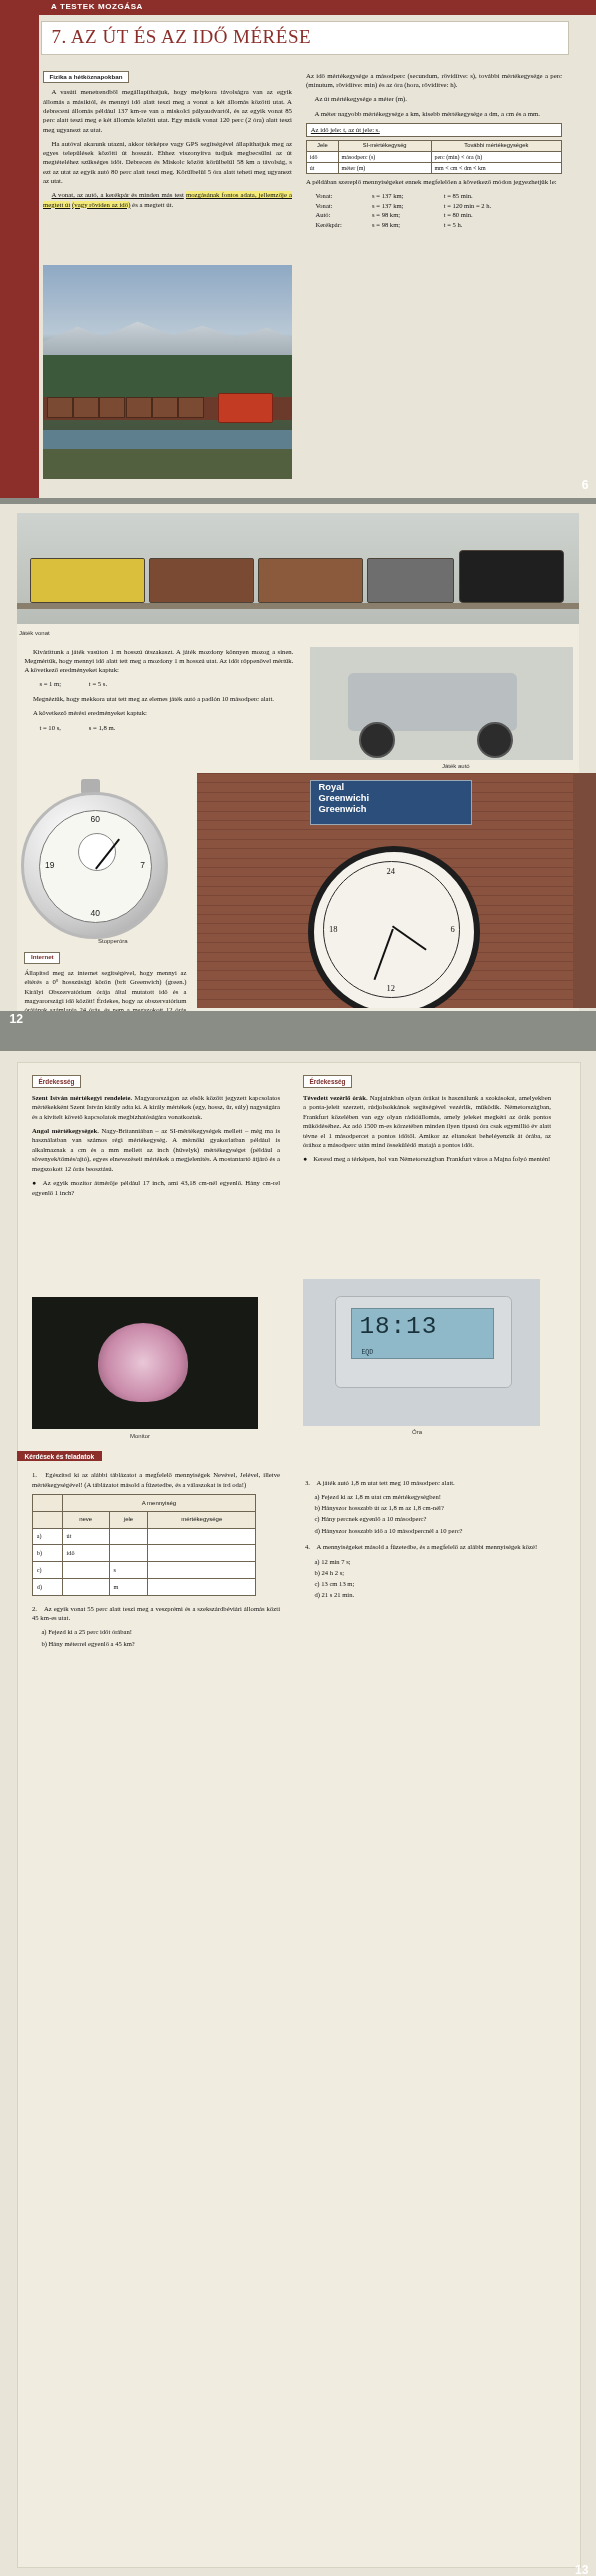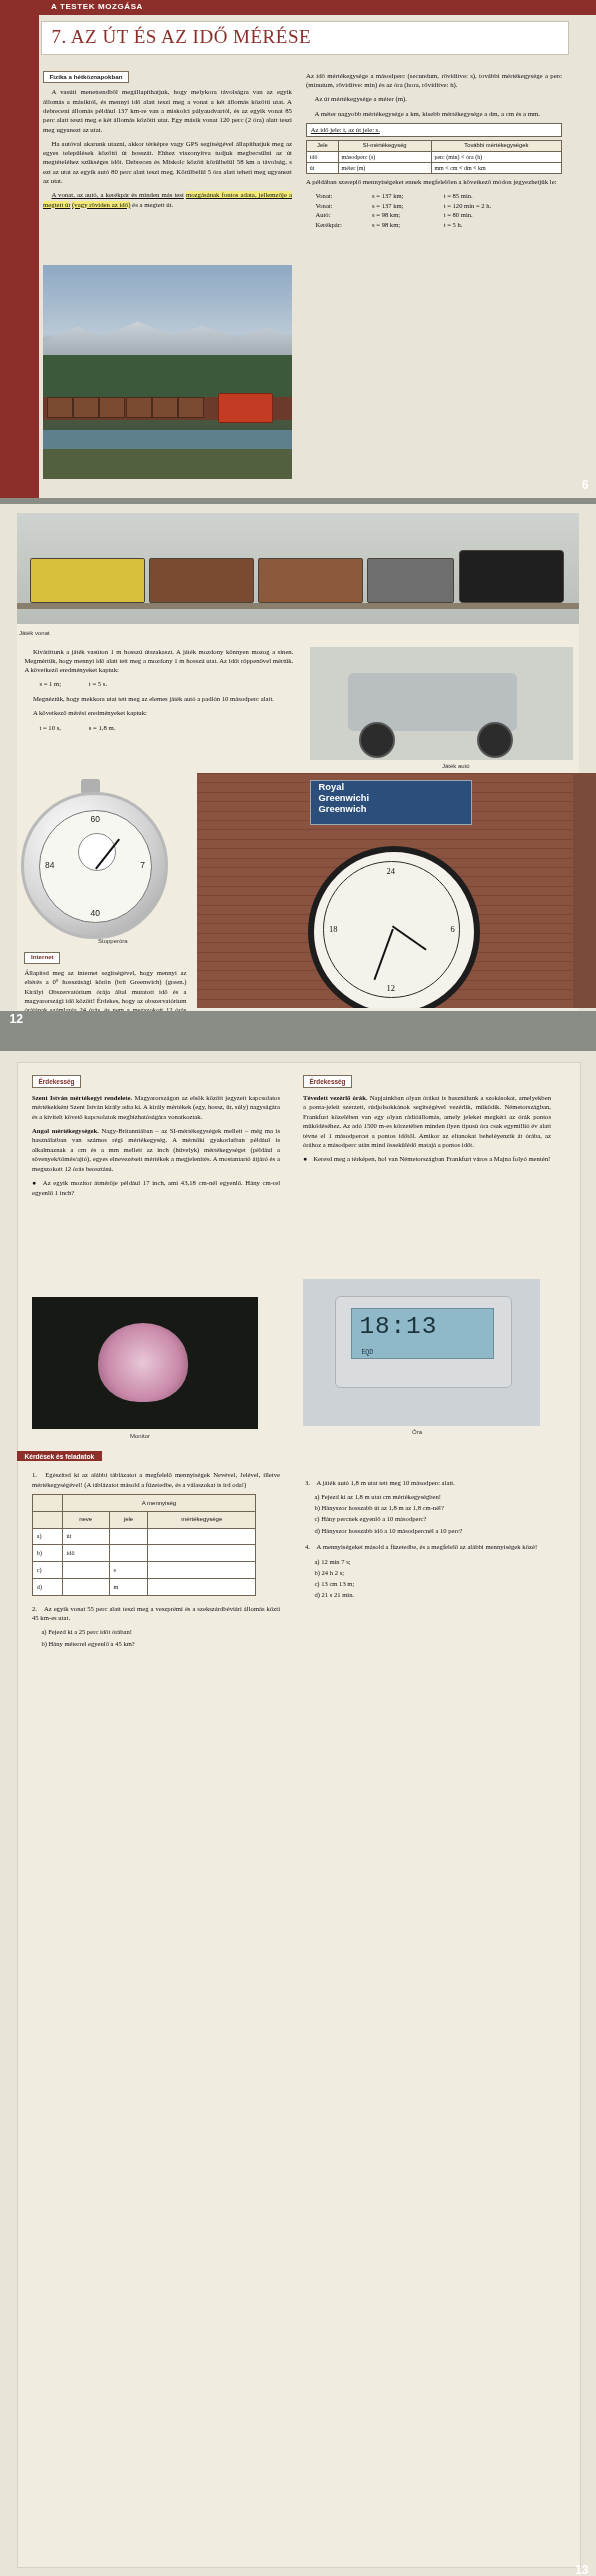--- a/index.html
+++ b/index.html
@@ -220,21 +220,21 @@
     </div>
     <div class="cap" style="left:442px;top:259px;">Játék autó</div>
 
     <div class="stopw">
       <div class="crown"></div>
       <div class="body">
         <div class="face">
           <div class="sw-num" style="left:51px;top:3.8px;">60</div>
           <div class="sw-num" style="right:5.6px;top:49px;">7</div>
           <div class="sw-num" style="left:51px;bottom:3.8px;">40</div>
-          <div class="sw-num" style="left:5.6px;top:49px;">84</div>
+          <div class="sw-num" style="left:5.6px;top:49px;">19</div>
           <div class="sw-sub"></div>
           <div class="sw-hand" style="transform:rotate(38deg);"></div>
         </div>
       </div>
     </div>
     <div class="cap" style="left:98px;top:434px;">Stopperóra</div>
 
     <div class="greenwich">
       <div class="brick"></div>
       <div class="gw-sign">

